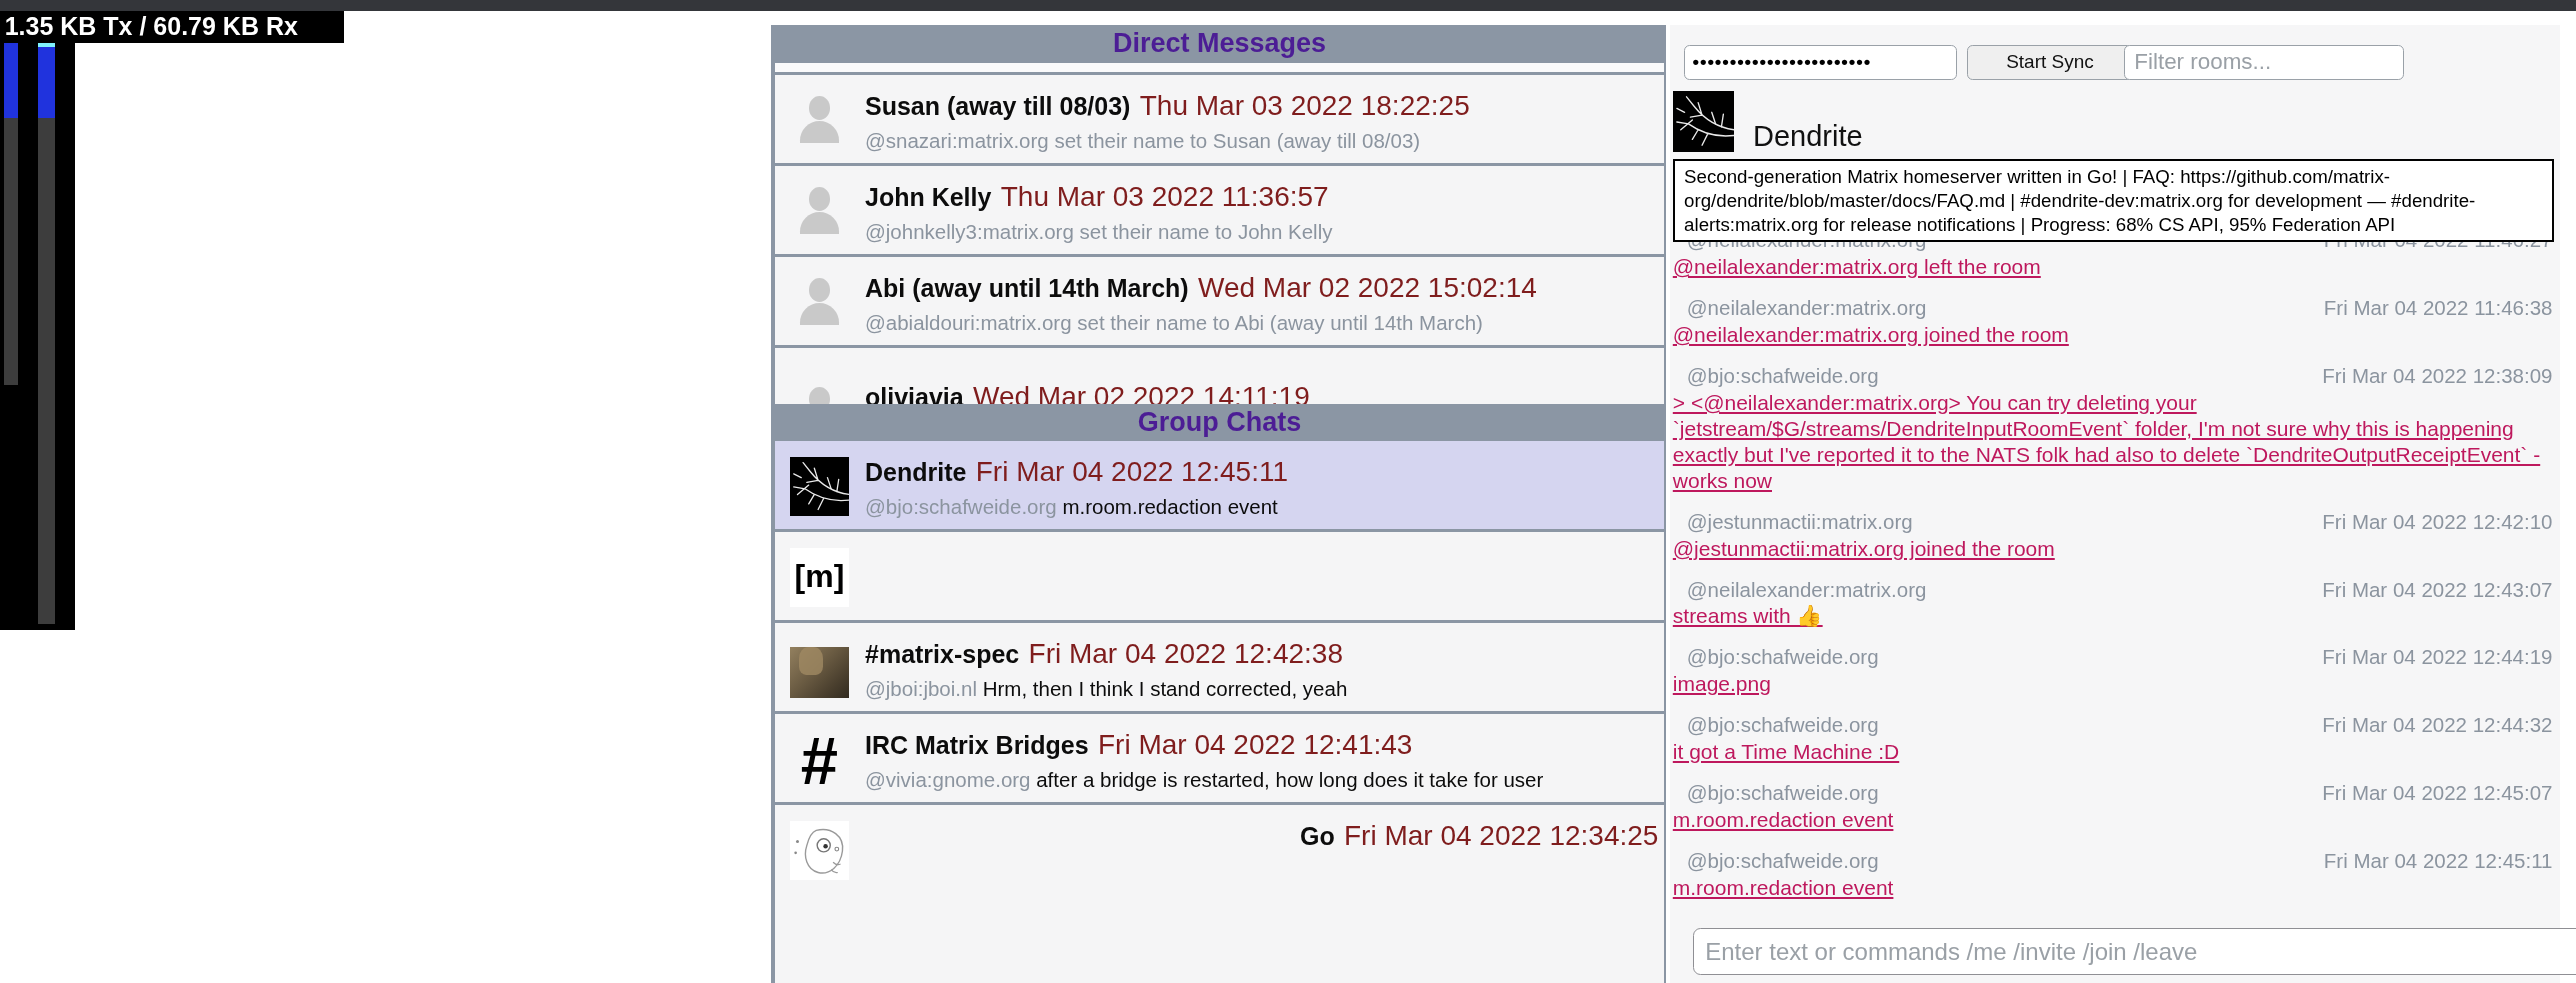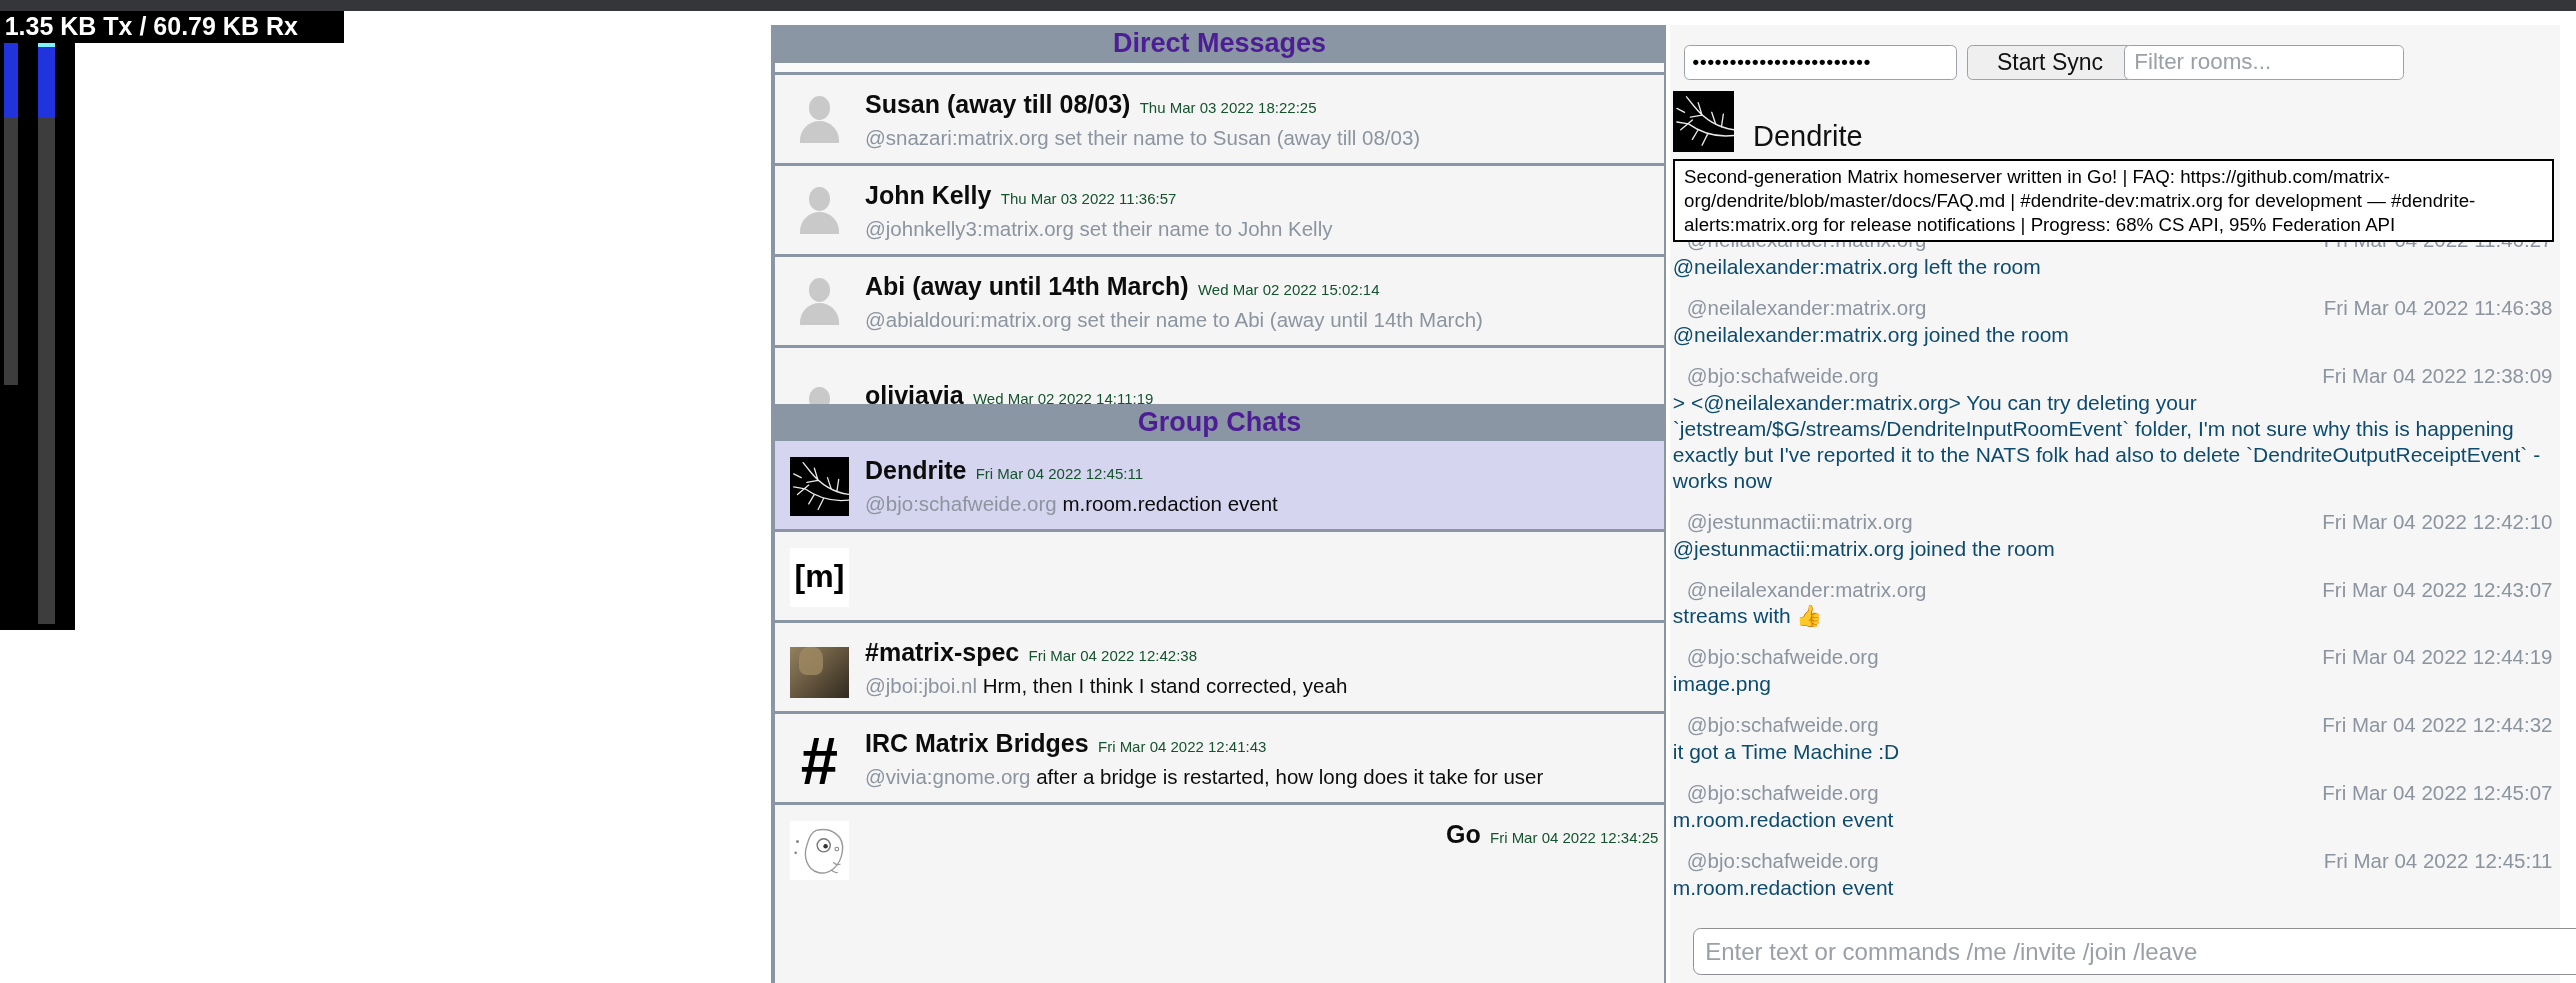--- a/index.html
+++ b/index.html
@@ -27,21 +27,21 @@
   .sliver { height:12px; background:#fafafb; border-bottom:3.7px solid #8b96a4; }
   .room-row { position:relative; height:91px; border-bottom:3.7px solid #8b96a4;
               background:#f5f5f6; overflow:hidden; }
   .room-row.selected { background:#d5d5f0; }
   .room-row.clipped { border-bottom:none;text-align:right; }
   .room-row.cut { height:38px; border-bottom:none;margin-top:18px; }
   .r-avatar { position:absolute; left:15px; top:16px; width:59px; height:59px; overflow:hidden; }
   .r-text { position:absolute; left:90px; top:0; right:5.6px; }
   .r-name-line { margin-top:15px; white-space:nowrap; overflow:hidden; font-size:25px; }
   .r-name { font-weight:700; color:#0c0c0c; }
-  .r-time { color:#14532d; font-size:15px; margin-left:9.3px; }
+  .r-time { color:#7f1d1d; font-size:28px; margin-left:9.3px; }
   .r-sub { margin-top:6.5px; font-size:20.5px; white-space:nowrap; overflow:hidden; color:#0c0c0c; }
   .r-sender { color:#8b949f; }
   .r-sub.muted { color:#8b949f; }
 
   
   .av-person { width:100%; height:100%; }
   .p-head { width:21.5px; height:24px; border-radius:50%; background:#c9c9c9; margin:4.7px auto 0.9px; }
   .p-body { width:39px; height:22.4px; border-radius:19.6px 19.6px 0 0; background:#c9c9c9; margin:0 auto; }
   .av-matrix { width:100%; height:100%; background:#fff; color:#000; font-size:32px; font-weight:700;
                text-align:center; line-height:56px; }
@@ -51,35 +51,35 @@
               background:linear-gradient(135deg,#93805f 0%,#6b5c43 40%,#4a3f2e 70%,#2b251c 100%); }
   .av-photo::after { content:""; display:block; width:24px; height:28px; margin:7.5px 0 0 9.3px;
                      background:#a08a63; border-radius:40% 40% 30% 30%; opacity:.8; }
 
   
   .right-col { position:absolute; left:1670px; top:25px; width:890px; height:959px; background:#f6f6f7; }
   .ctl-input { position:absolute; top:19.6px; height:35px; background:#fff; border:1.9px solid #9aa1a8;
                border-radius:5.6px; font-family:"Liberation Sans",sans-serif; }
   .pwd { left:14px; width:273px; font-size:18.7px; font-weight:700; letter-spacing:0.9px; padding:0 7.5px; color:#000; }
   .btn-sync { position:absolute; left:297px; top:19.6px; width:166px; height:35px; background:#efefef;
-              border:1.9px solid #9aa1a8; border-radius:5.6px; font-size:23px; color:#111;
+              border:1.9px solid #9aa1a8; border-radius:5.6px; font-size:19px; color:#111;
               font-family:"Liberation Sans",sans-serif; }
   .filter { left:454px; width:280px; font-size:22.4px; padding:0 9.3px; color:#333; }
   .filter::placeholder, .composer::placeholder { color:#9aa0a6; opacity:1; }
 
   .room-avatar { position:absolute; left:2.8px; top:66px; width:61px; height:61px; }
   .room-title { position:absolute; left:83px; top:95px; font-size:29px; color:#111; }
   .topic-box { position:absolute; left:2.8px; top:134px; width:881px; height:83px; background:#fff;
                border:2.8px solid #000; padding:3.7px 9.3px; font-size:18.7px; line-height:24px; color:#000;
                overflow:hidden; z-index:3; }
   .msg-list { position:absolute; left:2.8px; right:7.5px; top:203px; z-index:1; }
   .msg { margin-bottom:16px; }
   .m-head { display:flex; justify-content:space-between; font-size:20.5px; color:#8b949f; line-height:24px;align-items:center; }
   .m-sender { padding-left:14px; }
-  .m-body { font-size:21px; color:#0c4a6e; line-height:26px; margin-top:1.9px; }
+  .m-body { font-size:21px; color:#be185d; line-height:26px; margin-top:1.9px;text-decoration:underline; }
   .composer { position:absolute; left:23px; top:903px; width:1000px; height:47px; background:#fff;
               border:1.9px solid #8f8f94; border-radius:7.5px; font-size:24px; padding:0 11.2px;
               font-family:"Liberation Sans",sans-serif; color:#333; }
 </style>
 </head>
 <body>
 
 <div class="top-strip"></div>
 <div class="net-stats">1.35 KB Tx / 60.79 KB Rx</div>
 <div class="net-graph">

